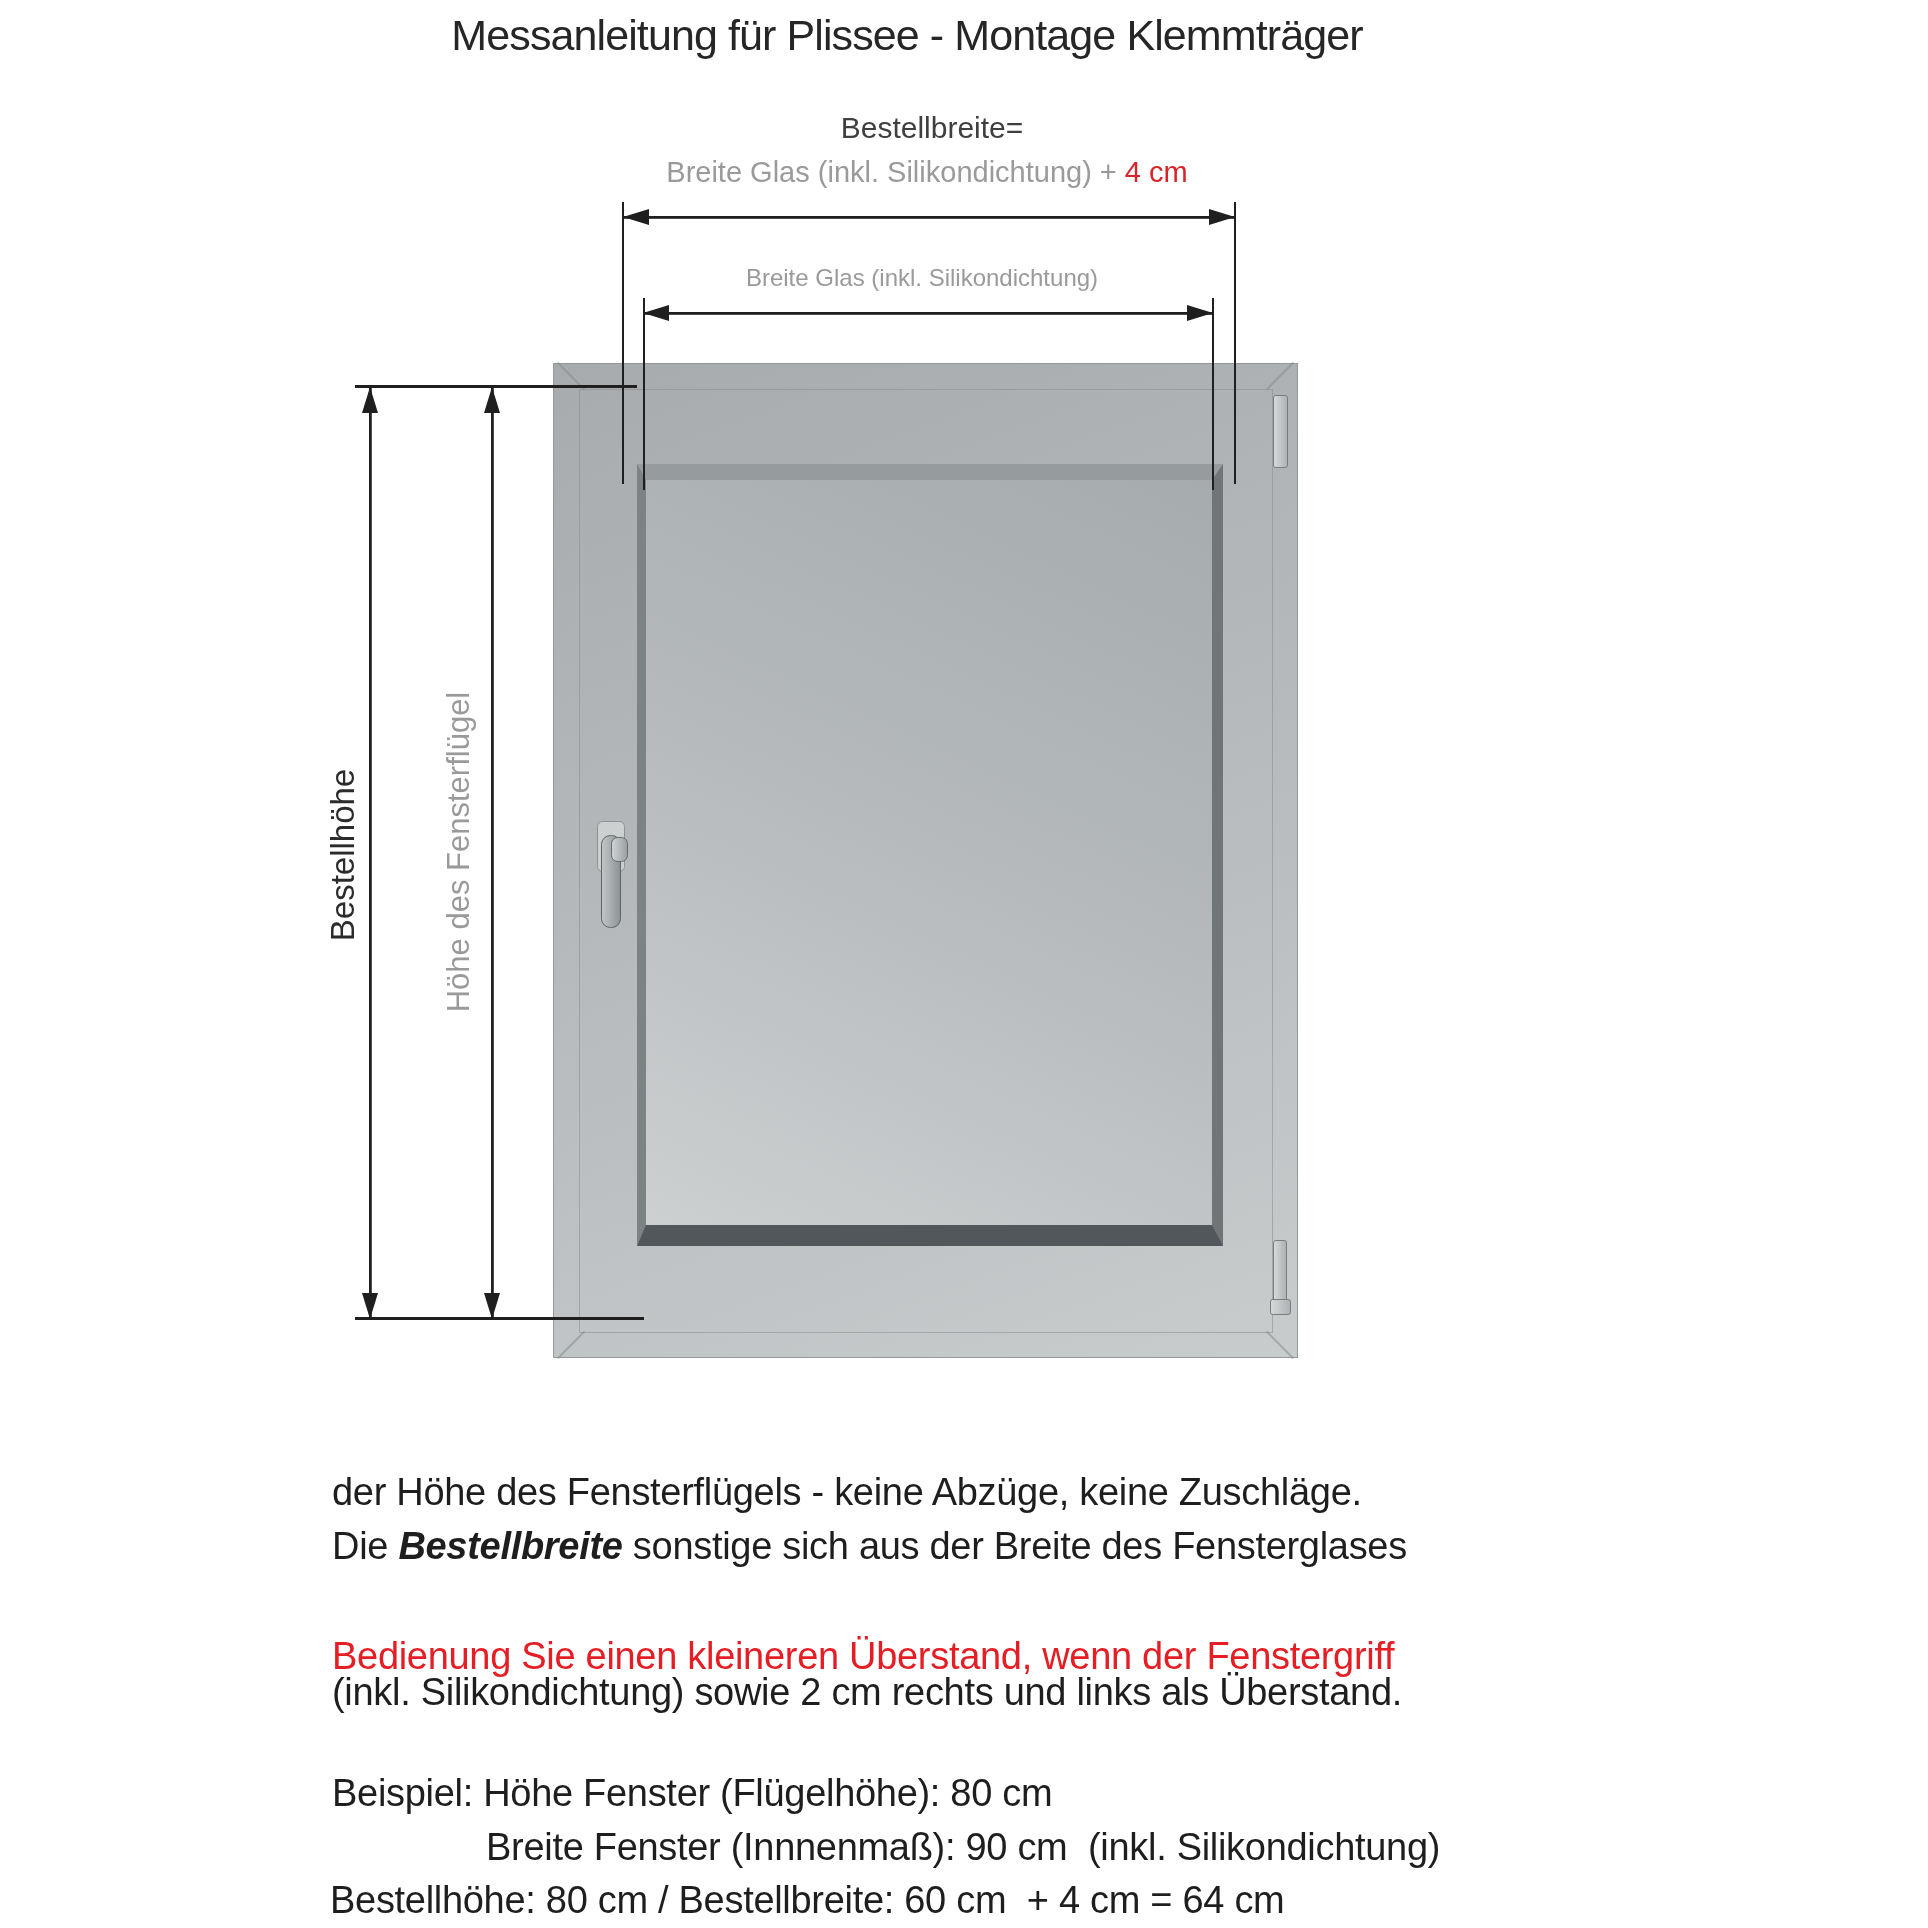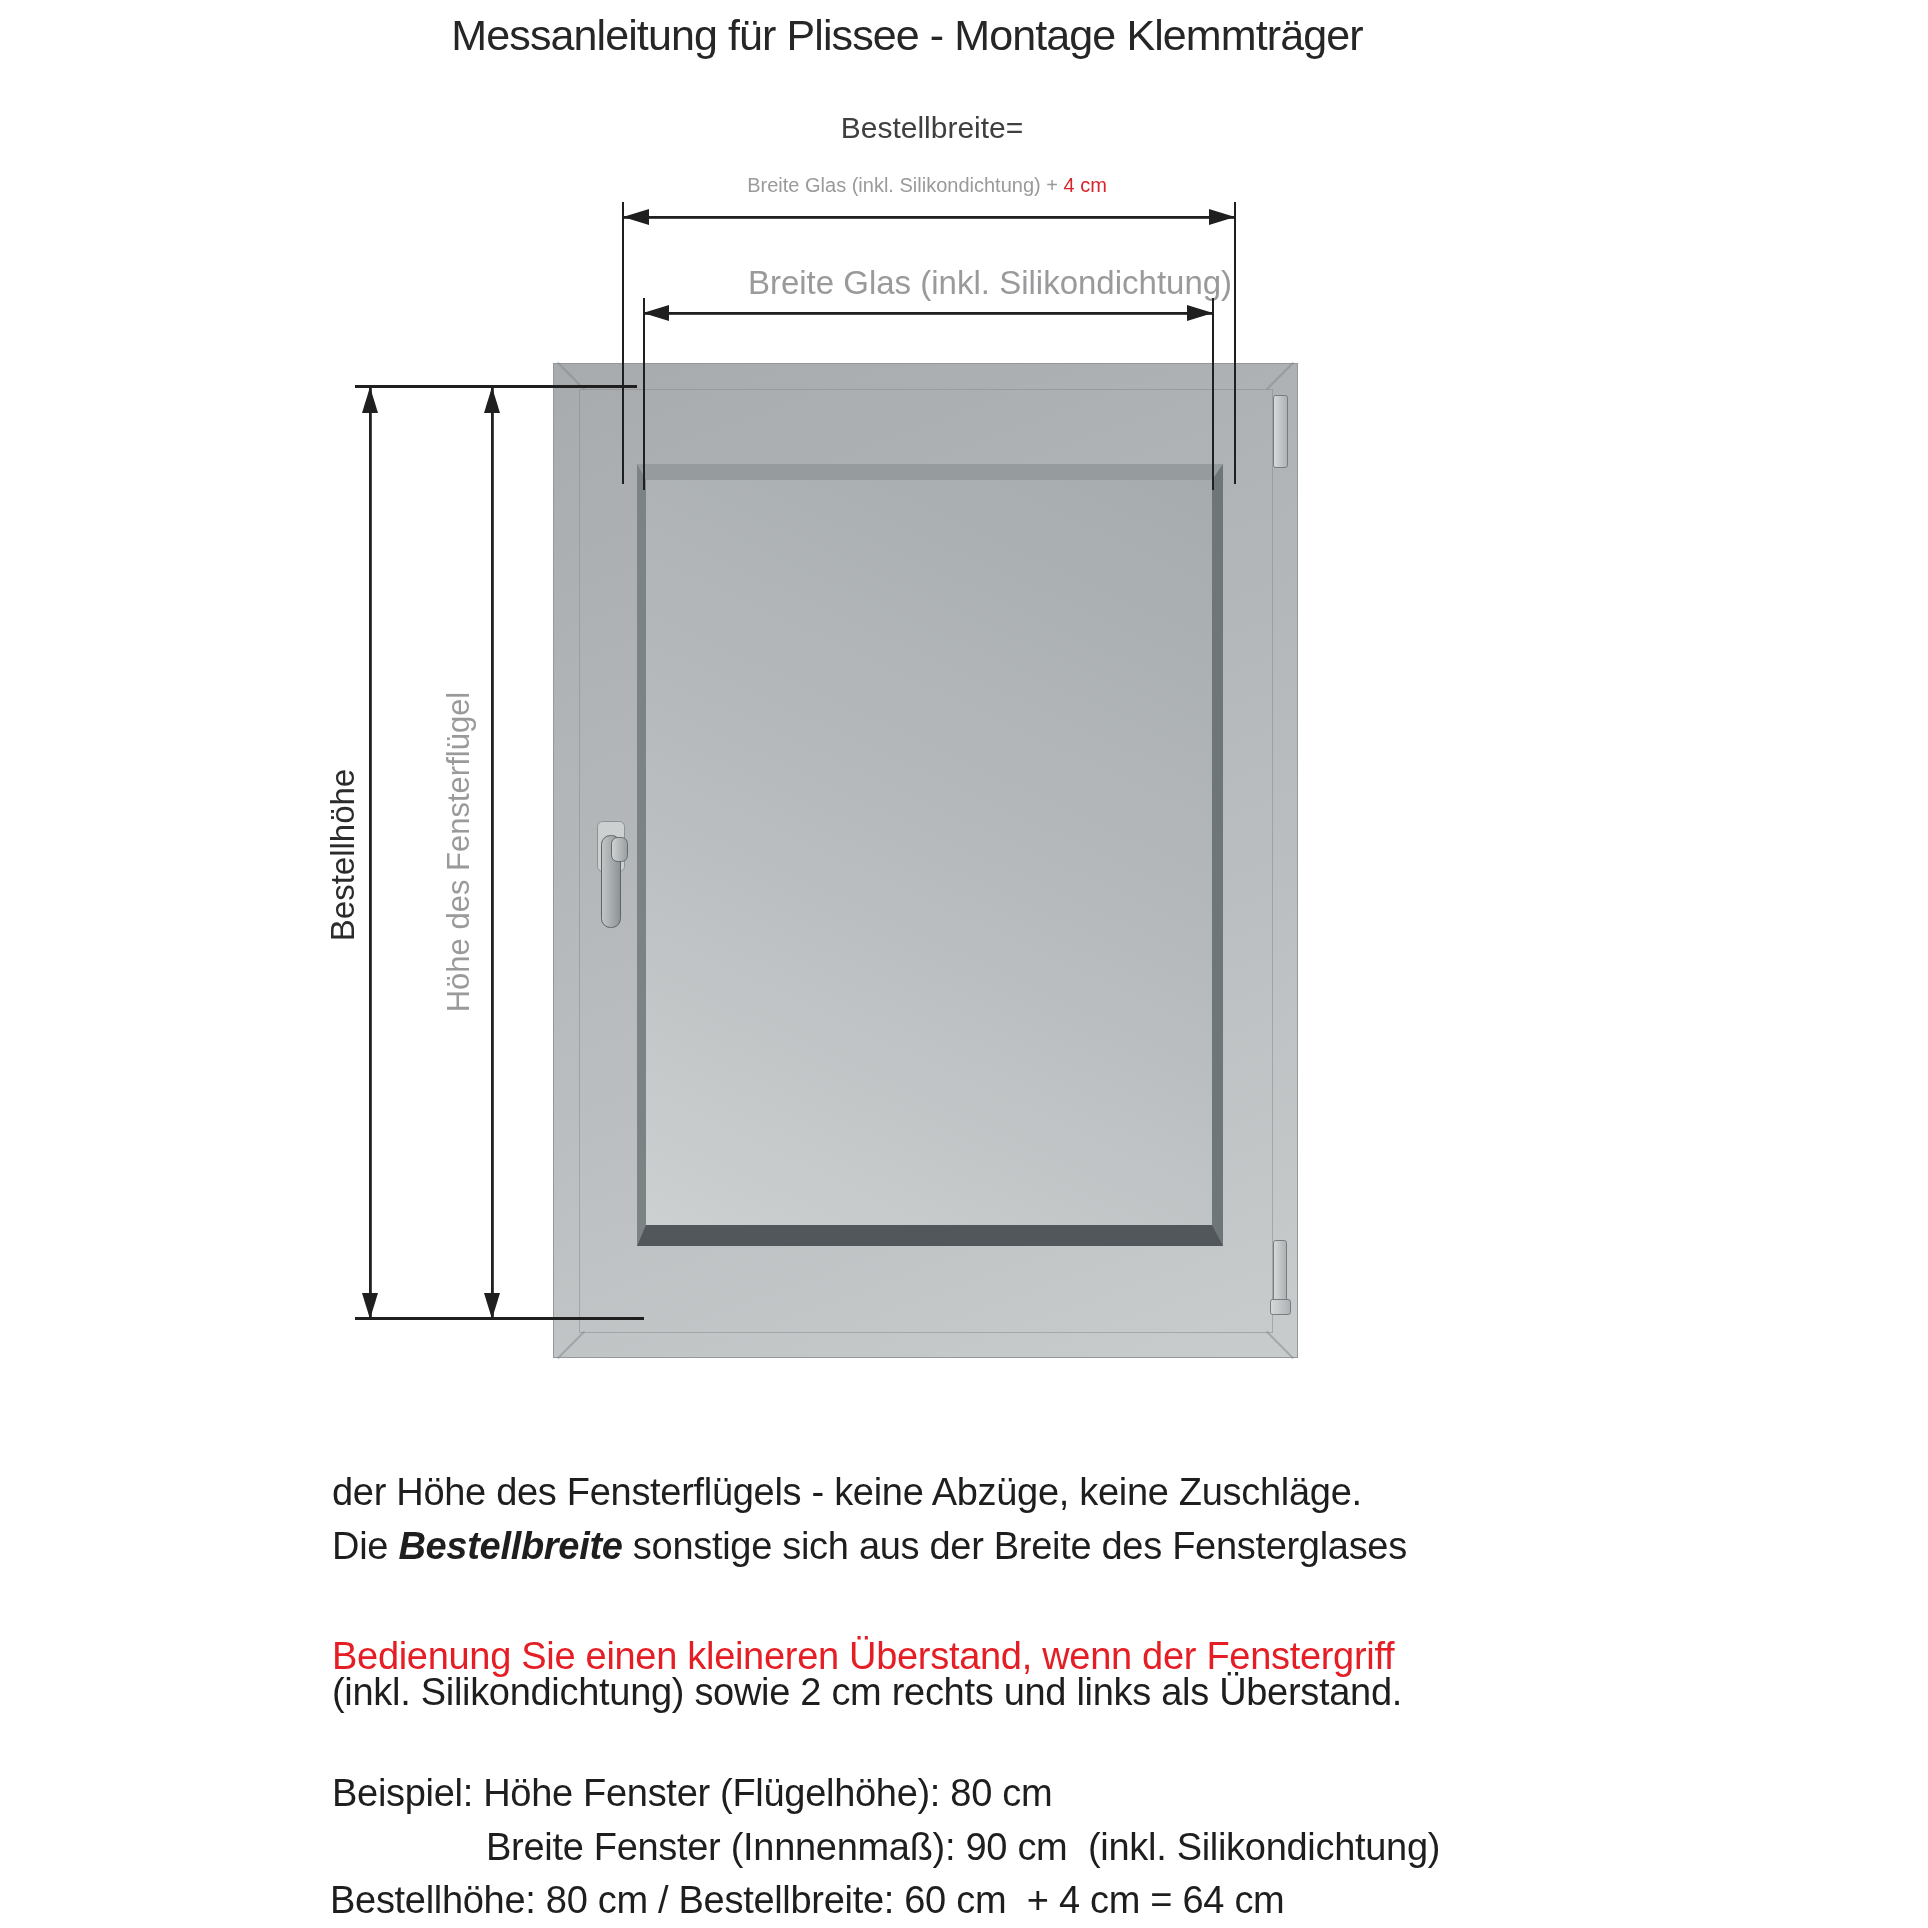--- a/index.html
+++ b/index.html
@@ -7,23 +7,23 @@
     position:relative;width:1704px;height:1928px;background:#fff;overflow:hidden;
     font-family:"Liberation Sans", sans-serif;
   }
   
   .title{
     position:absolute;left:907px;top:11.3px;transform:translateX(-50%);
     font-size:43px;letter-spacing:-0.9px;color:var(--title);white-space:pre;
   }
   .lbl{position:absolute;transform:translateX(-50%);white-space:pre;}
   .lbl-bestellbreite{left:932px;top:111px;font-size:30px;color:var(--sub);}
-  .lbl-bgp{left:927px;top:174px;font-size:20px;color:var(--gray);}
+  .lbl-bgp{left:927px;top:156px;font-size:29px;color:var(--gray);}
   .lbl-bgp .red{color:var(--red2);}
-  .lbl-bg{left:990px;top:264px;font-size:33px;color:var(--gray);}
+  .lbl-bg{left:922px;top:264px;font-size:24px;color:var(--gray);}
   .vlabel{position:absolute;white-space:pre;transform:translate(-50%,-50%) rotate(-90deg);}
   .vlabel-1{left:343px;top:855px;font-size:33px;color:#2b2b2b;}
   .vlabel-2{left:459px;top:852px;font-size:31px;color:var(--gray);}
   .txt{position:absolute;font-size:38px;letter-spacing:-0.3px;color:var(--text);white-space:pre;line-height:1;}
   .txt b{font-style:italic;}
   .txt.red{color:var(--red);}
   .t1{left:332px;top:1418px;} .t2{left:332px;top:1473px;} .t3{left:332px;top:1527px;}
   .t4{left:332px;top:1673px;} .t5{left:332px;top:1637px;} .t6{left:332px;top:1691px;}
   .e1{left:332px;top:1774px;} .e2{left:486px;top:1828px;} .e3{left:330px;top:1881px;}
   

